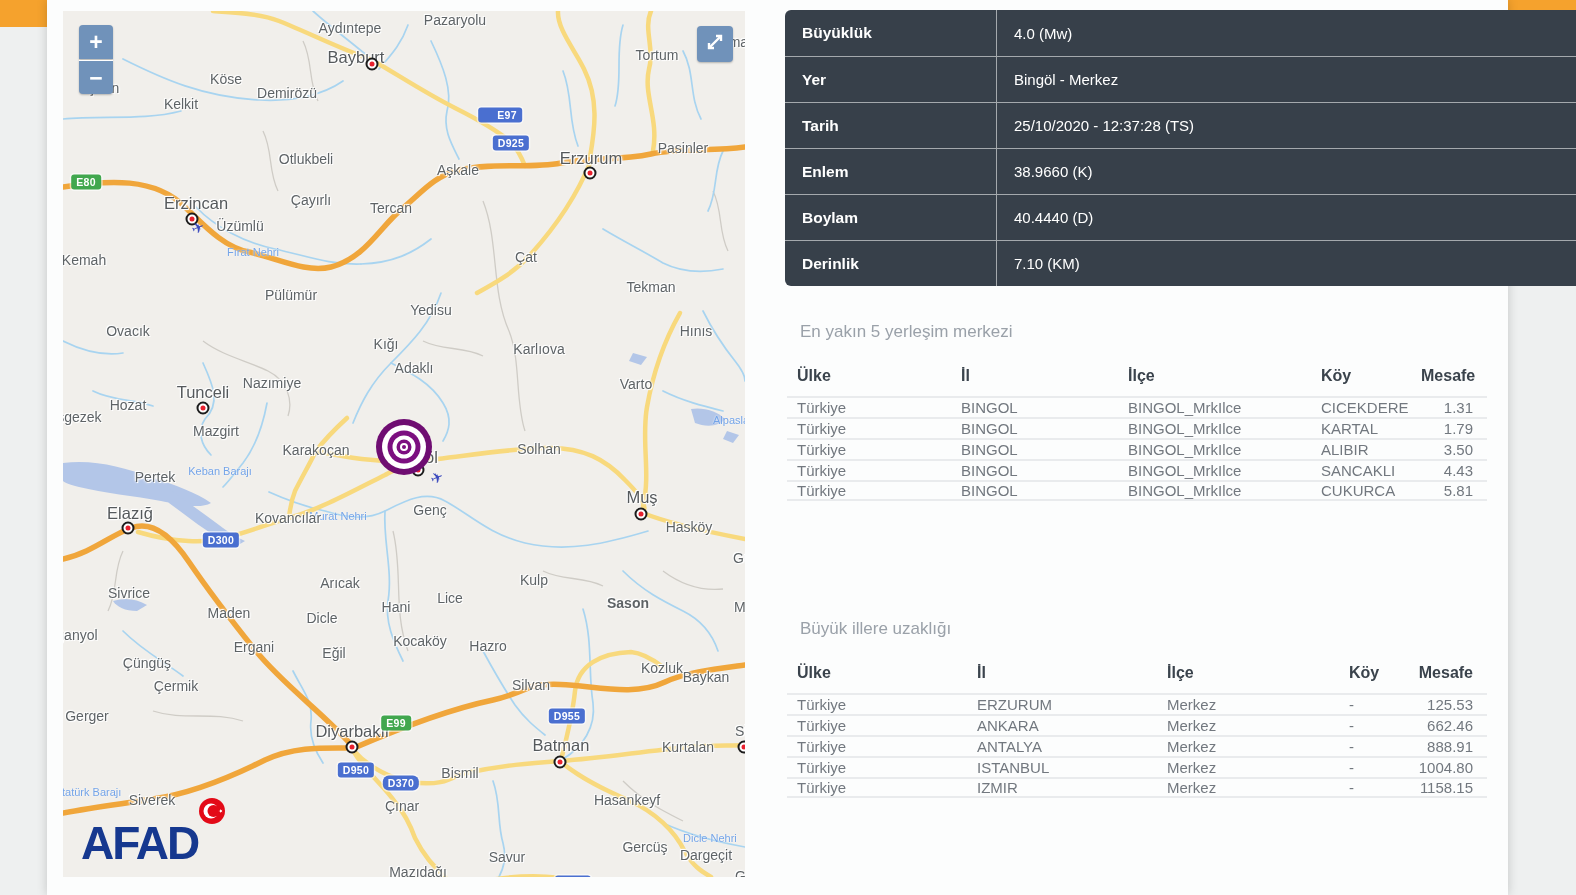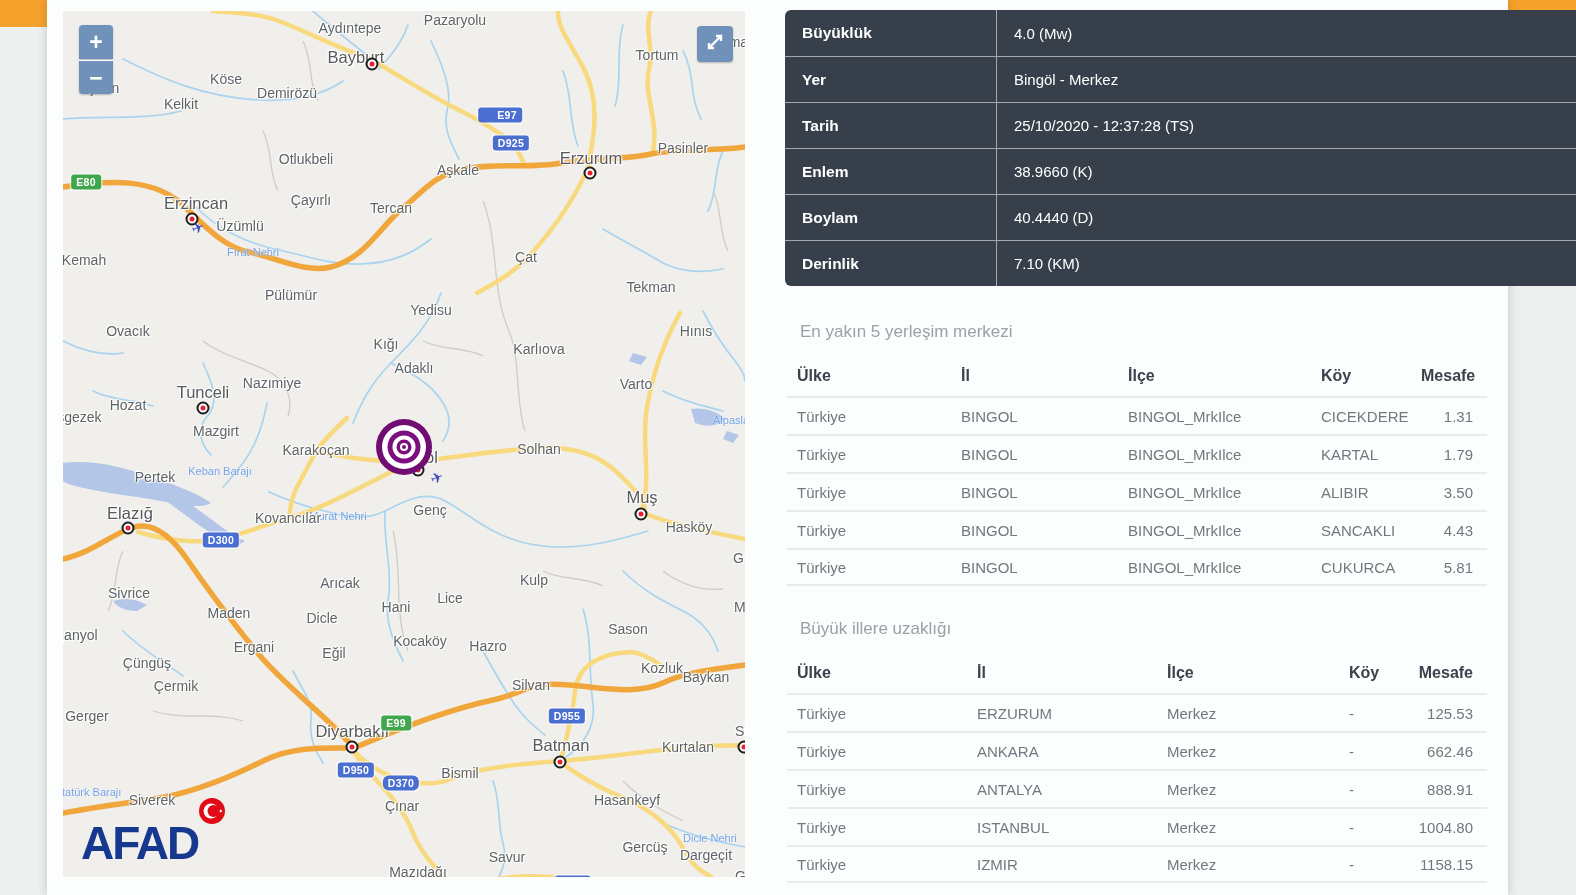--- a/index.html
+++ b/index.html
@@ -56,21 +56,21 @@
   .qrow { display:flex; height:46px; align-items:center; border-top:1px solid rgba(255,255,255,0.55); }
   .qrow:first-child { border-top:none; }
   .qlabel { width:211px; padding-left:17px; font-weight:bold; font-size:15.5px; }
   .qvalue { flex:1; padding-left:17px; font-size:15px; border-left:1px solid rgba(255,255,255,0.55);
             height:100%; display:flex; align-items:center; }
 
   .section { position:absolute; left:2px; width:700px; }
   .sec-title { color:#9aa1a9; font-size:17px; font-weight:normal; padding-left:13px; }
   .thead, .trow { display:grid; grid-template-columns:var(--cols); align-items:center; padding:0 14px 0 10px; }
   .thead { height:40px; font-weight:bold; font-size:16px; color:#3a434c; }
-  .trow  { height:38px; font-size:15px; color:#72787f; border-top:2px solid #e9ebed; }
+  .trow  { height:21px; font-size:15px; color:#72787f; border-top:2px solid #e9ebed; }
   .tbody .trow:last-child { border-bottom:2px solid #e9ebed; }
   .cell.num, .hcell.num { text-align:right; }
 
   #nearest-sec  { top:322px; }
   #nearest-sec .thead { margin-top:14px; }
   #distance-sec { top:619px; }
   #distance-sec .thead { margin-top:14px; }
 </style>
 </head>
 <body>
@@ -210,21 +210,21 @@
         <span class="map-label cut" style="left: 670px; top: 547px;">Gü</span>
         <span class="map-label" style="left: 277px; top: 552px; margin-top: 20px;">Arıcak</span>
         <span class="map-label" style="left: 471px; top: 569px;">Kulp</span>
         <span class="map-label" style="left: 66px; top: 582px;">Sivrice</span>
         <span class="map-label" style="left: 387px; top: 587px;">Lice</span>
         <span class="map-label" style="left: 333px; top: 596px;">Hani</span>
         <span class="map-label cut" style="left: 671px; top: 596px;">Mu</span>
         <span class="map-label" style="left: 166px; top: 602px;">Maden</span>
         <span class="map-label" style="left: 259px; top: 607px;">Dicle</span>
         <span class="map-label" style="left: 5px; top: 624px;">Doğanyol</span>
-        <span class="map-label" style="left: 565px; top: 618px;">Sason</span>
+        <span class="map-label" style="left: 565px; top: 592px; font-weight: bold;">Sason</span>
         <span class="map-label" style="left: 357px; top: 630px;">Kocaköy</span>
         <span class="map-label" style="left: 425px; top: 635px;">Hazro</span>
         <span class="map-label" style="left: 191px; top: 636px;">Ergani</span>
         <span class="map-label" style="left: 271px; top: 642px;">Eğil</span>
         <span class="map-label" style="left: 84px; top: 652px;">Çüngüş</span>
         <span class="map-label" style="left: 599px; top: 657px;">Kozluk</span>
         <span class="map-label" style="left: 643px; top: 666px;">Baykan</span>
         <span class="map-label" style="left: 113px; top: 675px;">Çermik</span>
         <span class="map-label" style="left: 468px; top: 674px;">Silvan</span>
         <span class="map-label" style="left: 24px; top: 705px;">Gerger</span>

